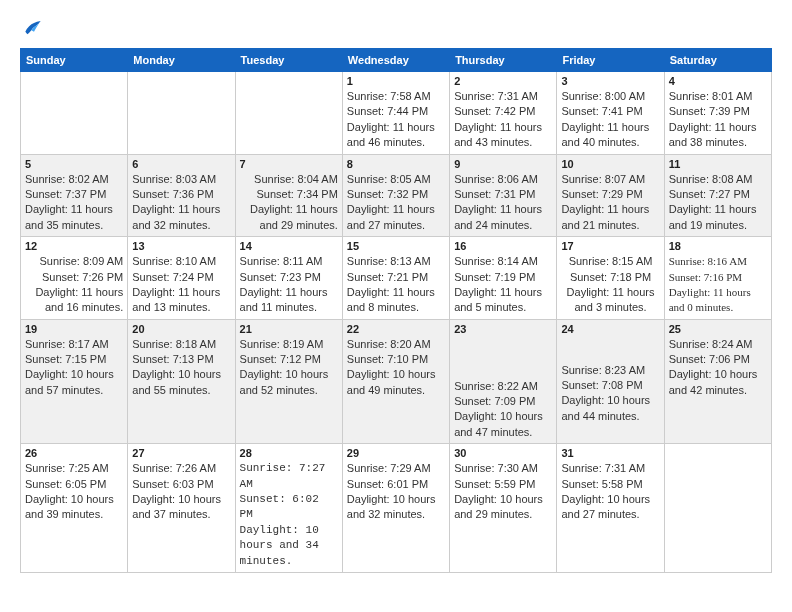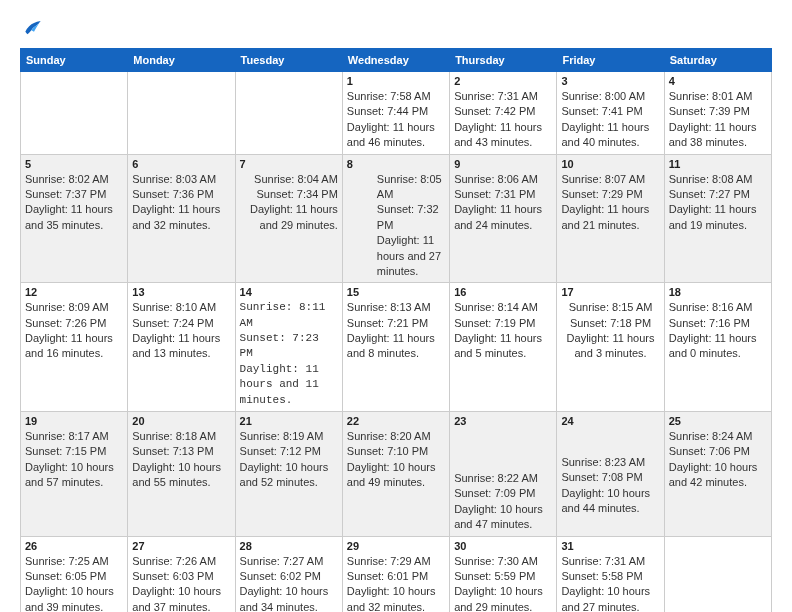--- a/index.html
+++ b/index.html
@@ -183,21 +183,21 @@
 Daylight: 11 hours and 32 minutes.</div>
           </td>
           <td>
             <div class="day-number">7</div>
             <div class="day-info" style="white-space: pre-line; text-align: right;">Sunrise: 8:04 AM
 Sunset: 7:34 PM
 Daylight: 11 hours and 29 minutes.</div>
           </td>
           <td>
             <div class="day-number">8</div>
-            <div class="day-info" style="white-space: pre-line; margin-left: 30px;">Sunrise: 8:05 AM
+            <div class="day-info" style="white-space: pre-line;">Sunrise: 8:05 AM
 Sunset: 7:32 PM
 Daylight: 11 hours and 27 minutes.</div>
           </td>
           <td>
             <div class="day-number">9</div>
             <div class="day-info" style="white-space: pre-line;">Sunrise: 8:06 AM
 Sunset: 7:31 PM
 Daylight: 11 hours and 24 minutes.</div>
           </td>
           <td>
@@ -209,33 +209,33 @@
           <td>
             <div class="day-number">11</div>
             <div class="day-info" style="white-space: pre-line;">Sunrise: 8:08 AM
 Sunset: 7:27 PM
 Daylight: 11 hours and 19 minutes.</div>
           </td>
         </tr>
         <tr>
           <td>
             <div class="day-number">12</div>
-            <div class="day-info" style="white-space: pre-line;">Sunrise: 8:09 AM
+            <div class="day-info" style="white-space: pre-line; text-align: right;">Sunrise: 8:09 AM
 Sunset: 7:26 PM
 Daylight: 11 hours and 16 minutes.</div>
           </td>
           <td>
             <div class="day-number">13</div>
             <div class="day-info" style="white-space: pre-line;">Sunrise: 8:10 AM
 Sunset: 7:24 PM
 Daylight: 11 hours and 13 minutes.</div>
           </td>
           <td>
             <div class="day-number">14</div>
-            <div class="day-info" style="white-space: pre-line; font-family: Liberation Mono, monospace;">Sunrise: 8:11 AM
+            <div class="day-info" style="white-space: pre-line;">Sunrise: 8:11 AM
 Sunset: 7:23 PM
 Daylight: 11 hours and 11 minutes.</div>
           </td>
           <td>
             <div class="day-number">15</div>
             <div class="day-info" style="white-space: pre-line;">Sunrise: 8:13 AM
 Sunset: 7:21 PM
 Daylight: 11 hours and 8 minutes.</div>
           </td>
           <td>
@@ -245,21 +245,21 @@
 Daylight: 11 hours and 5 minutes.</div>
           </td>
           <td>
             <div class="day-number">17</div>
             <div class="day-info" style="white-space: pre-line; text-align: center;">Sunrise: 8:15 AM
 Sunset: 7:18 PM
 Daylight: 11 hours and 3 minutes.</div>
           </td>
           <td>
             <div class="day-number">18</div>
-            <div class="day-info" style="white-space: pre-line;">Sunrise: 8:16 AM
+            <div class="day-info" style="white-space: pre-line; font-family: Liberation Serif, serif;">Sunrise: 8:16 AM
 Sunset: 7:16 PM
 Daylight: 11 hours and 0 minutes.</div>
           </td>
         </tr>
         <tr>
           <td>
             <div class="day-number">19</div>
             <div class="day-info" style="white-space: pre-line;">Sunrise: 8:17 AM
 Sunset: 7:15 PM
 Daylight: 10 hours and 57 minutes.</div>
@@ -309,21 +309,21 @@
 Daylight: 10 hours and 39 minutes.</div>
           </td>
           <td>
             <div class="day-number">27</div>
             <div class="day-info" style="white-space: pre-line;">Sunrise: 7:26 AM
 Sunset: 6:03 PM
 Daylight: 10 hours and 37 minutes.</div>
           </td>
           <td>
             <div class="day-number">28</div>
-            <div class="day-info" style="white-space: pre-line;">Sunrise: 7:27 AM
+            <div class="day-info" style="white-space: pre-line; font-family: Liberation Mono, monospace;">Sunrise: 7:27 AM
 Sunset: 6:02 PM
 Daylight: 10 hours and 34 minutes.</div>
           </td>
           <td>
             <div class="day-number">29</div>
             <div class="day-info" style="white-space: pre-line;">Sunrise: 7:29 AM
 Sunset: 6:01 PM
 Daylight: 10 hours and 32 minutes.</div>
           </td>
           <td>

